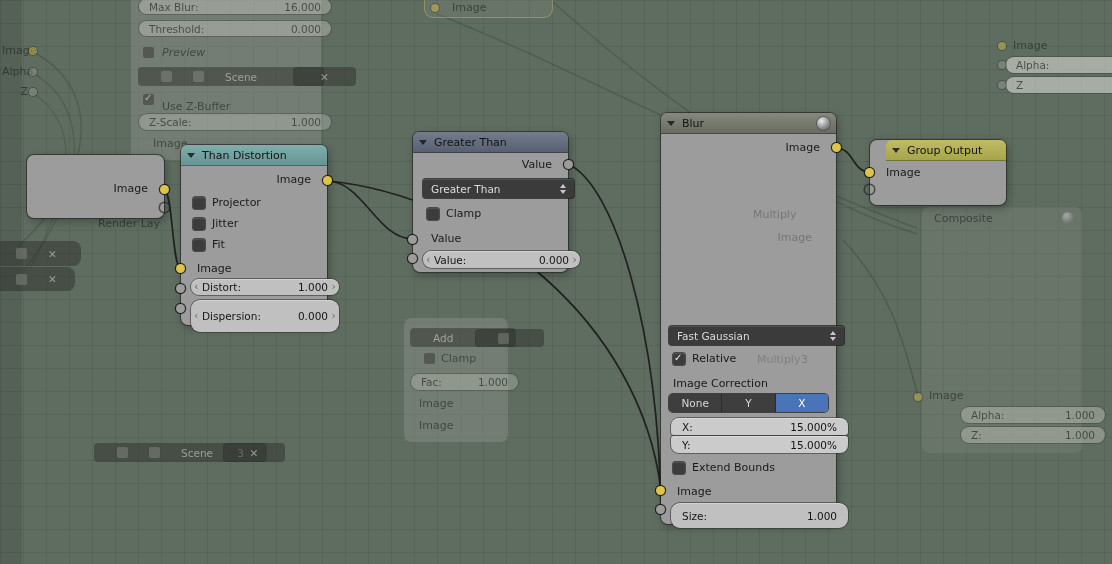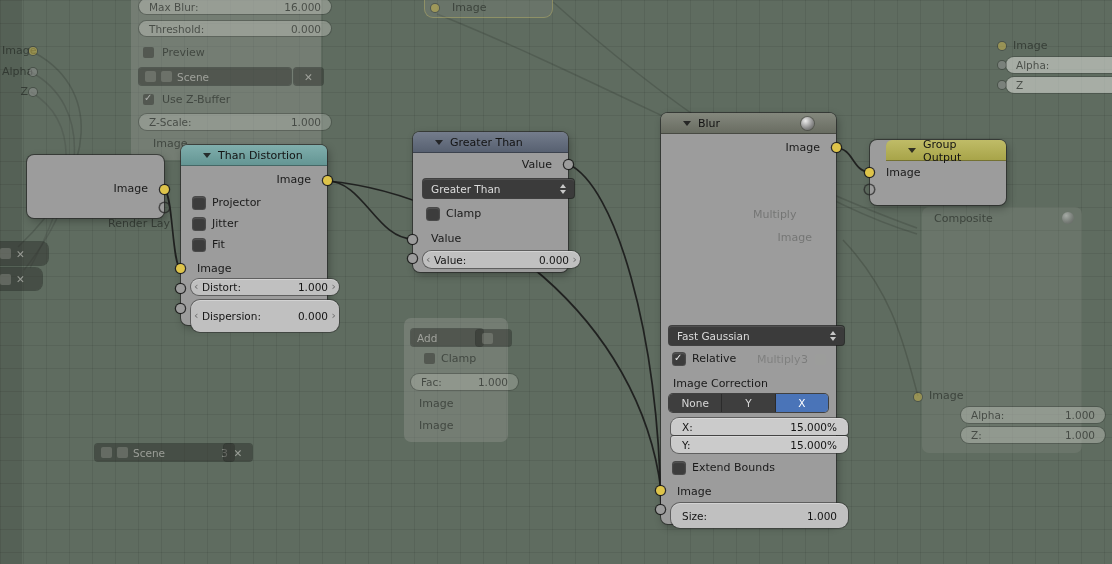--- a/index.html
+++ b/index.html
@@ -9,21 +9,21 @@
     background-image:
       linear-gradient(rgba(0,0,0,0.075) 1px, transparent 1px),
       linear-gradient(90deg, rgba(0,0,0,0.075) 1px, transparent 1px);
     background-size:23px 23px;}
   .abs{position:absolute;}
   svg.wires{position:absolute;left:0;top:0;pointer-events:none;}
   
   .node{position:absolute;border-radius:7px;background:#9c9c9c;
     box-shadow:0 0 0 1px rgba(35,35,35,0.65), 2px 3px 8px rgba(0,0,0,0.3);}
   .node-header{position:absolute;left:0;top:0;right:0;height:21px;border-radius:6px 6px 0 0;
-    display:flex;align-items:center;gap:7px;padding:0 22px;font-size:11px;color:#131313;
+    display:flex;align-items:center;gap:7px;padding:0 6px;font-size:11px;color:#131313;
     background-image:linear-gradient(rgba(255,255,255,0.14),rgba(0,0,0,0.08));
     box-shadow:inset 0 -1px 0 rgba(0,0,0,0.3);}
   .tri-collapse{width:0;height:0;border-left:4px solid transparent;border-right:4px solid transparent;
     border-top:5px solid rgba(25,25,25,0.85);flex:0 0 auto;}
   .n-label{position:absolute;font-size:11px;color:#1a1a1a;white-space:nowrap;}
   .slider{position:absolute;display:flex;align-items:center;justify-content:space-between;
     background:#c0c0c0;border-radius:9px;font-size:10.5px;color:#141414;padding:0 11px;
     box-shadow:0 0 0 1px rgba(45,45,45,0.55), inset 0 1px 0 rgba(255,255,255,0.3);}
   .slider.light{background:#cbcbcb;}
   .slider.top{border-radius:8px 8px 3px 3px;}
@@ -55,21 +55,21 @@
   .seg>div.sel{background:#4a74b8;color:#ffffff;}
   .sphere-icon{width:13px;height:13px;border-radius:50%;flex:0 0 auto;
     background:radial-gradient(circle at 35% 30%, #ececec, #8a8a8a 60%, #555555);
     box-shadow:0 0 0 1px rgba(40,40,40,0.4);}
   
   .ftext{position:absolute;font-size:11px;color:rgba(22,26,22,0.55);white-space:nowrap;}
   .fslider{position:absolute;display:flex;align-items:center;justify-content:space-between;
     padding:0 10px;border-radius:8px;font-size:10.5px;color:rgba(20,24,20,0.6);
     background:rgba(200,202,196,0.42);box-shadow:0 0 0 1px rgba(40,44,40,0.3);}
   .fslider.bright{background:rgba(226,228,222,0.55);color:rgba(35,40,35,0.7);}
-  .fdark{position:absolute;display:flex;align-items:center;gap:5px;padding:0 6px;border-radius:3px;
+  .fdark{position:absolute;display:flex;align-items:center;gap:21px;padding:0 22px;border-radius:3px;
     font-size:10.5px;color:rgba(222,222,216,0.55);background:rgba(45,47,44,0.5);
     box-shadow:0 0 0 1px rgba(20,22,20,0.35);}
   .fbody{position:absolute;border-radius:7px;background:rgba(150,152,146,0.38);}
   .fcheck{position:absolute;width:11px;height:11px;border-radius:2px;background:rgba(50,52,48,0.5);}
   .fcheck.checked::after{content:"✓";position:absolute;left:1px;top:-2px;font-size:10px;color:rgba(235,235,235,0.6);}
   .fsocket{position:absolute;width:8px;height:8px;border-radius:50%;opacity:0.45;
     box-shadow:0 0 0 1px rgba(25,25,25,0.7);}
   .fsocket.image{background:#dec44a;}
   .fsocket.value{background:#9c9c9c;}
   .mini-icon{display:inline-block;width:11px;height:11px;background:rgba(160,162,156,0.35);
@@ -96,45 +96,45 @@
   <div class="fbody" style="left:131px;top:-10px;width:190px;height:170px;"></div>
   <div class="fslider arrows" style="left:139px;top:-1px;width:172px;height:15px;">
     <span>Max Blur:</span>
     <span>16.000</span>
   </div>
   <div class="fslider" style="left:139px;top:21px;width:172px;height:15px;">
     <span>Threshold:</span>
     <span>0.000</span>
   </div>
   <div class="fcheck" style="left:143px;top:47px;"></div>
-  <div class="ftext" style="left:162px;top:46px;">Preview</div>
+  <div class="ftext" style="left:162px;top:46px;font-style:italic;">Preview</div>
   <div class="fdark" style="left:139px;top:68px;width:140px;height:17px;">
     <span class="mini-icon"></span>
     <span class="mini-icon"></span>
     <span>Scene</span>
   </div>
   <div class="fdark" style="left:294px;top:68px;width:17px;height:17px;justify-content:center;">
     <span>✕</span>
   </div>
   <div class="fcheck checked" style="left:143px;top:94px;"></div>
-  <div class="ftext" style="left:162px;top:93px;">Use Z-Buffer</div>
+  <div class="ftext" style="left:162px;top:100px;">Use Z-Buffer</div>
   <div class="fslider" style="left:139px;top:114px;width:172px;height:16px;background:rgba(210,212,206,0.3);">
     <span>Z-Scale:</span>
     <span>1.000</span>
   </div>
   <div class="ftext" style="left:153px;top:137px;">Image</div>
 
   <div class="ftext" style="left:2px;top:44px;width:26px;text-align:right;">Image</div>
   <div class="ftext" style="left:2px;top:65px;width:26px;text-align:right;">Alpha</div>
   <div class="ftext" style="left:2px;top:85px;width:26px;text-align:right;">Z</div>
   <div class="fsocket image" style="left:29px;top:47px;"></div>
   <div class="fsocket value" style="left:29px;top:68px;"></div>
   <div class="fsocket value" style="left:29px;top:88px;"></div>
 
-  <div class="ftext" style="left:108px;top:217px;">Render Lay</div>
+  <div class="ftext" style="left:98px;top:217px;">Render Lay</div>
 
   <div class="fdark" style="left:-6px;top:242px;width:42px;height:23px;border-radius:7px;">
     <span class="mini-icon"></span>
     <span>✕</span>
   </div>
   <div class="fdark" style="left:-6px;top:268px;width:36px;height:22px;border-radius:7px;">
     <span class="mini-icon"></span>
     <span>✕</span>
   </div>
 

